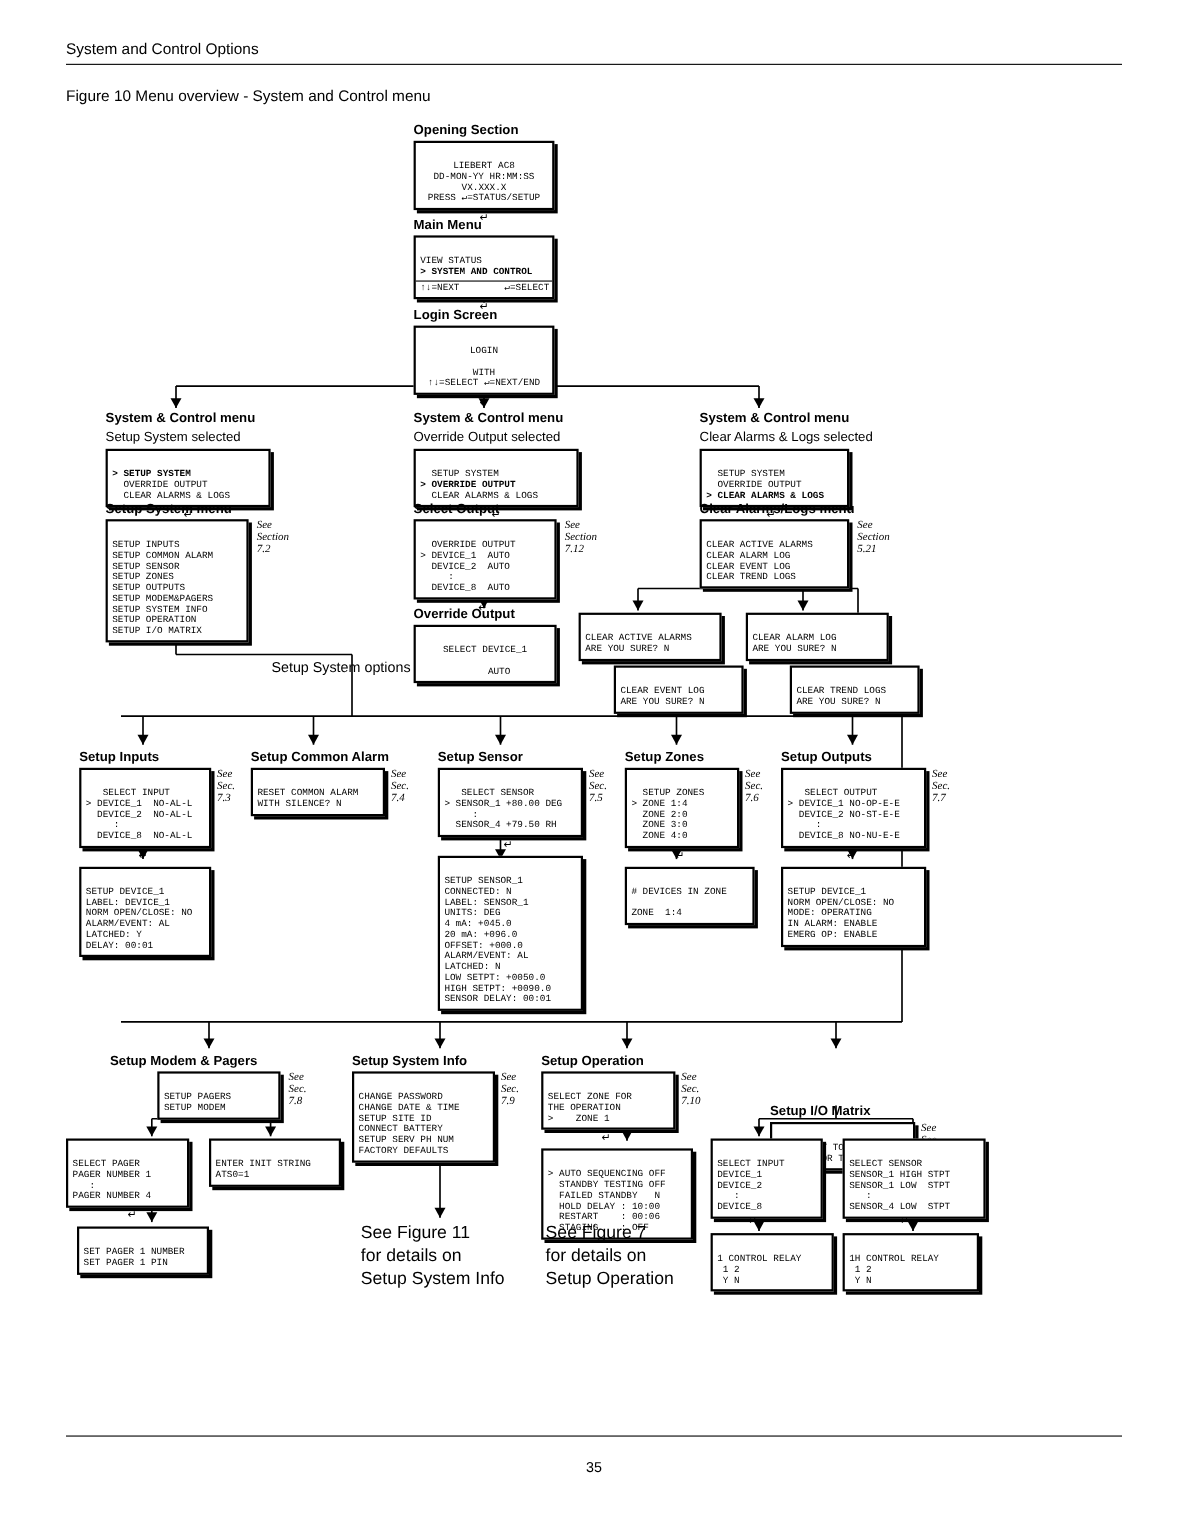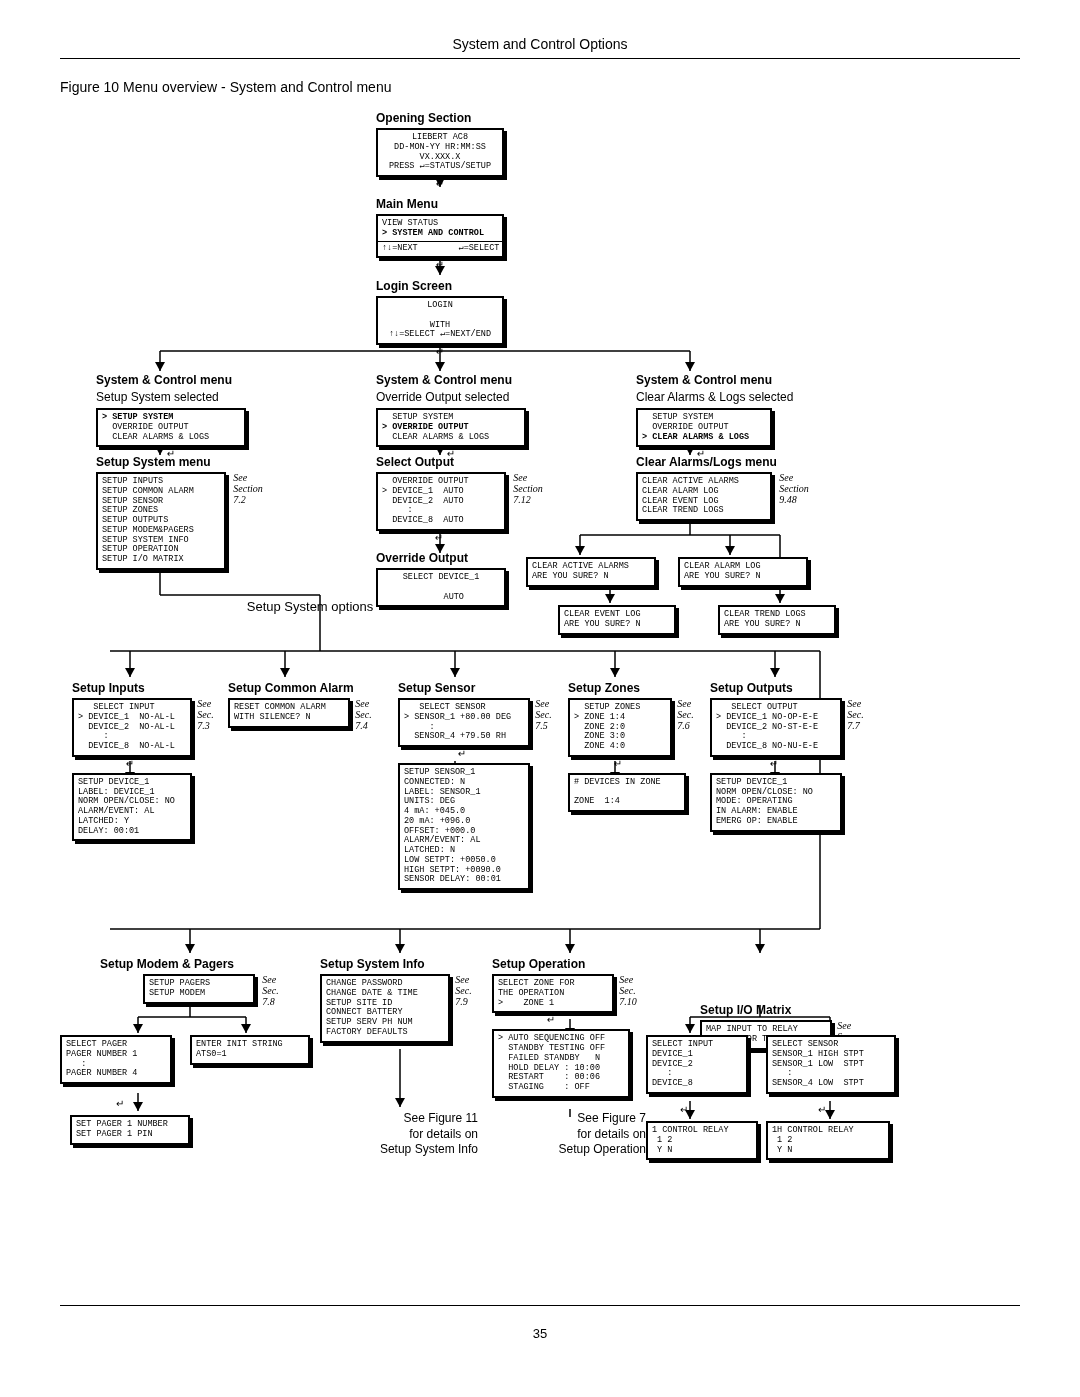--- a/index.html
+++ b/index.html
@@ -1,34 +1,34 @@
 <!DOCTYPE html>
 <html><head>
 <meta charset="utf-8">
 <style>
   body{margin:0;background:#fff;color:#000;font-family:Arial,Helvetica,sans-serif;font-size:12px;width:1080px}
   .page{padding:36px 60px 24px 60px;position:relative}
-  .hdr{font-size:14px;text-align:center;margin-bottom:6px}
+  .hdr{font-size:14px;text-align:left;margin-bottom:6px}
   hr{border:none;border-top:1px solid #000;margin:0 0 20px 0}
   .fig-title{font-weight:normal;font-size:14px;margin-bottom:10px}
   .sec-title{font-weight:bold;font-size:12px;margin:2px 0 3px 0}
   .sub-title{font-size:12px;margin:0 0 4px 0}
   .mono{font-family:"Courier New",monospace;font-size:8.5px;line-height:1.15;white-space:pre}
-  .box{border:2px solid #000;background:#fff;padding:3px 4px 3px 4px;position:relative}
+  .box{border:2px solid #000;background:#fff;padding:17px 4px 3px 4px;position:relative}
   .shadow{box-shadow:3px 3px 0 #000}
   .rule{border-top:1px solid #000;margin:2px -4px}
   .pgnum{text-align:center;font-size:13px;margin-top:16px}
   
   .blk{position:absolute}
   svg.wire{position:absolute;left:0;top:0;overflow:visible}
   svg.wire line{stroke:#000;stroke-width:1.5}
   svg.wire polygon{fill:#000}
   .enter{font-size:10px;text-align:center;margin-top:1px}
   .ref{font-family:"Times New Roman",serif;font-style:italic;font-size:10px;line-height:1.1}
-  .plain-note{font-size:12px;text-align:right;line-height:1.3}
+  .plain-note{font-size:16px;text-align:left;line-height:1.3}
   .opt-label{font-size:13px;text-align:center}
 </style>
 </head>
 <body>
 
 <div class="page">
   <div class="hdr">System and Control Options</div>
   <hr>
   <div class="fig-title">Figure 10   Menu overview - System and Control menu</div>
 
@@ -229,21 +229,21 @@
     </div>
 
     <div class="blk" style="left:576px;top:348px;width:200px">
       <div class="sec-title">Clear Alarms/Logs menu</div>
       <div class="box shadow mono" style="width:124px;display:inline-block;vertical-align:top">CLEAR ACTIVE ALARMS
 CLEAR ALARM LOG
 CLEAR EVENT LOG
 CLEAR TREND LOGS</div>
       <span class="ref" style="display:inline-block;vertical-align:top;margin-left:4px;white-space:pre">See
 Section
-9.48</span>
+5.21</span>
     </div>
 
     <div class="blk box shadow mono" style="left:466px;top:452px;width:118px">CLEAR ACTIVE ALARMS
 ARE YOU SURE? N</div>
     <div class="blk box shadow mono" style="left:618px;top:452px;width:118px">CLEAR ALARM LOG
 ARE YOU SURE? N</div>
     <div class="blk box shadow mono" style="left:498px;top:500px;width:106px">CLEAR EVENT LOG
 ARE YOU SURE? N</div>
     <div class="blk box shadow mono" style="left:658px;top:500px;width:106px">CLEAR TREND LOGS
 ARE YOU SURE? N</div>

